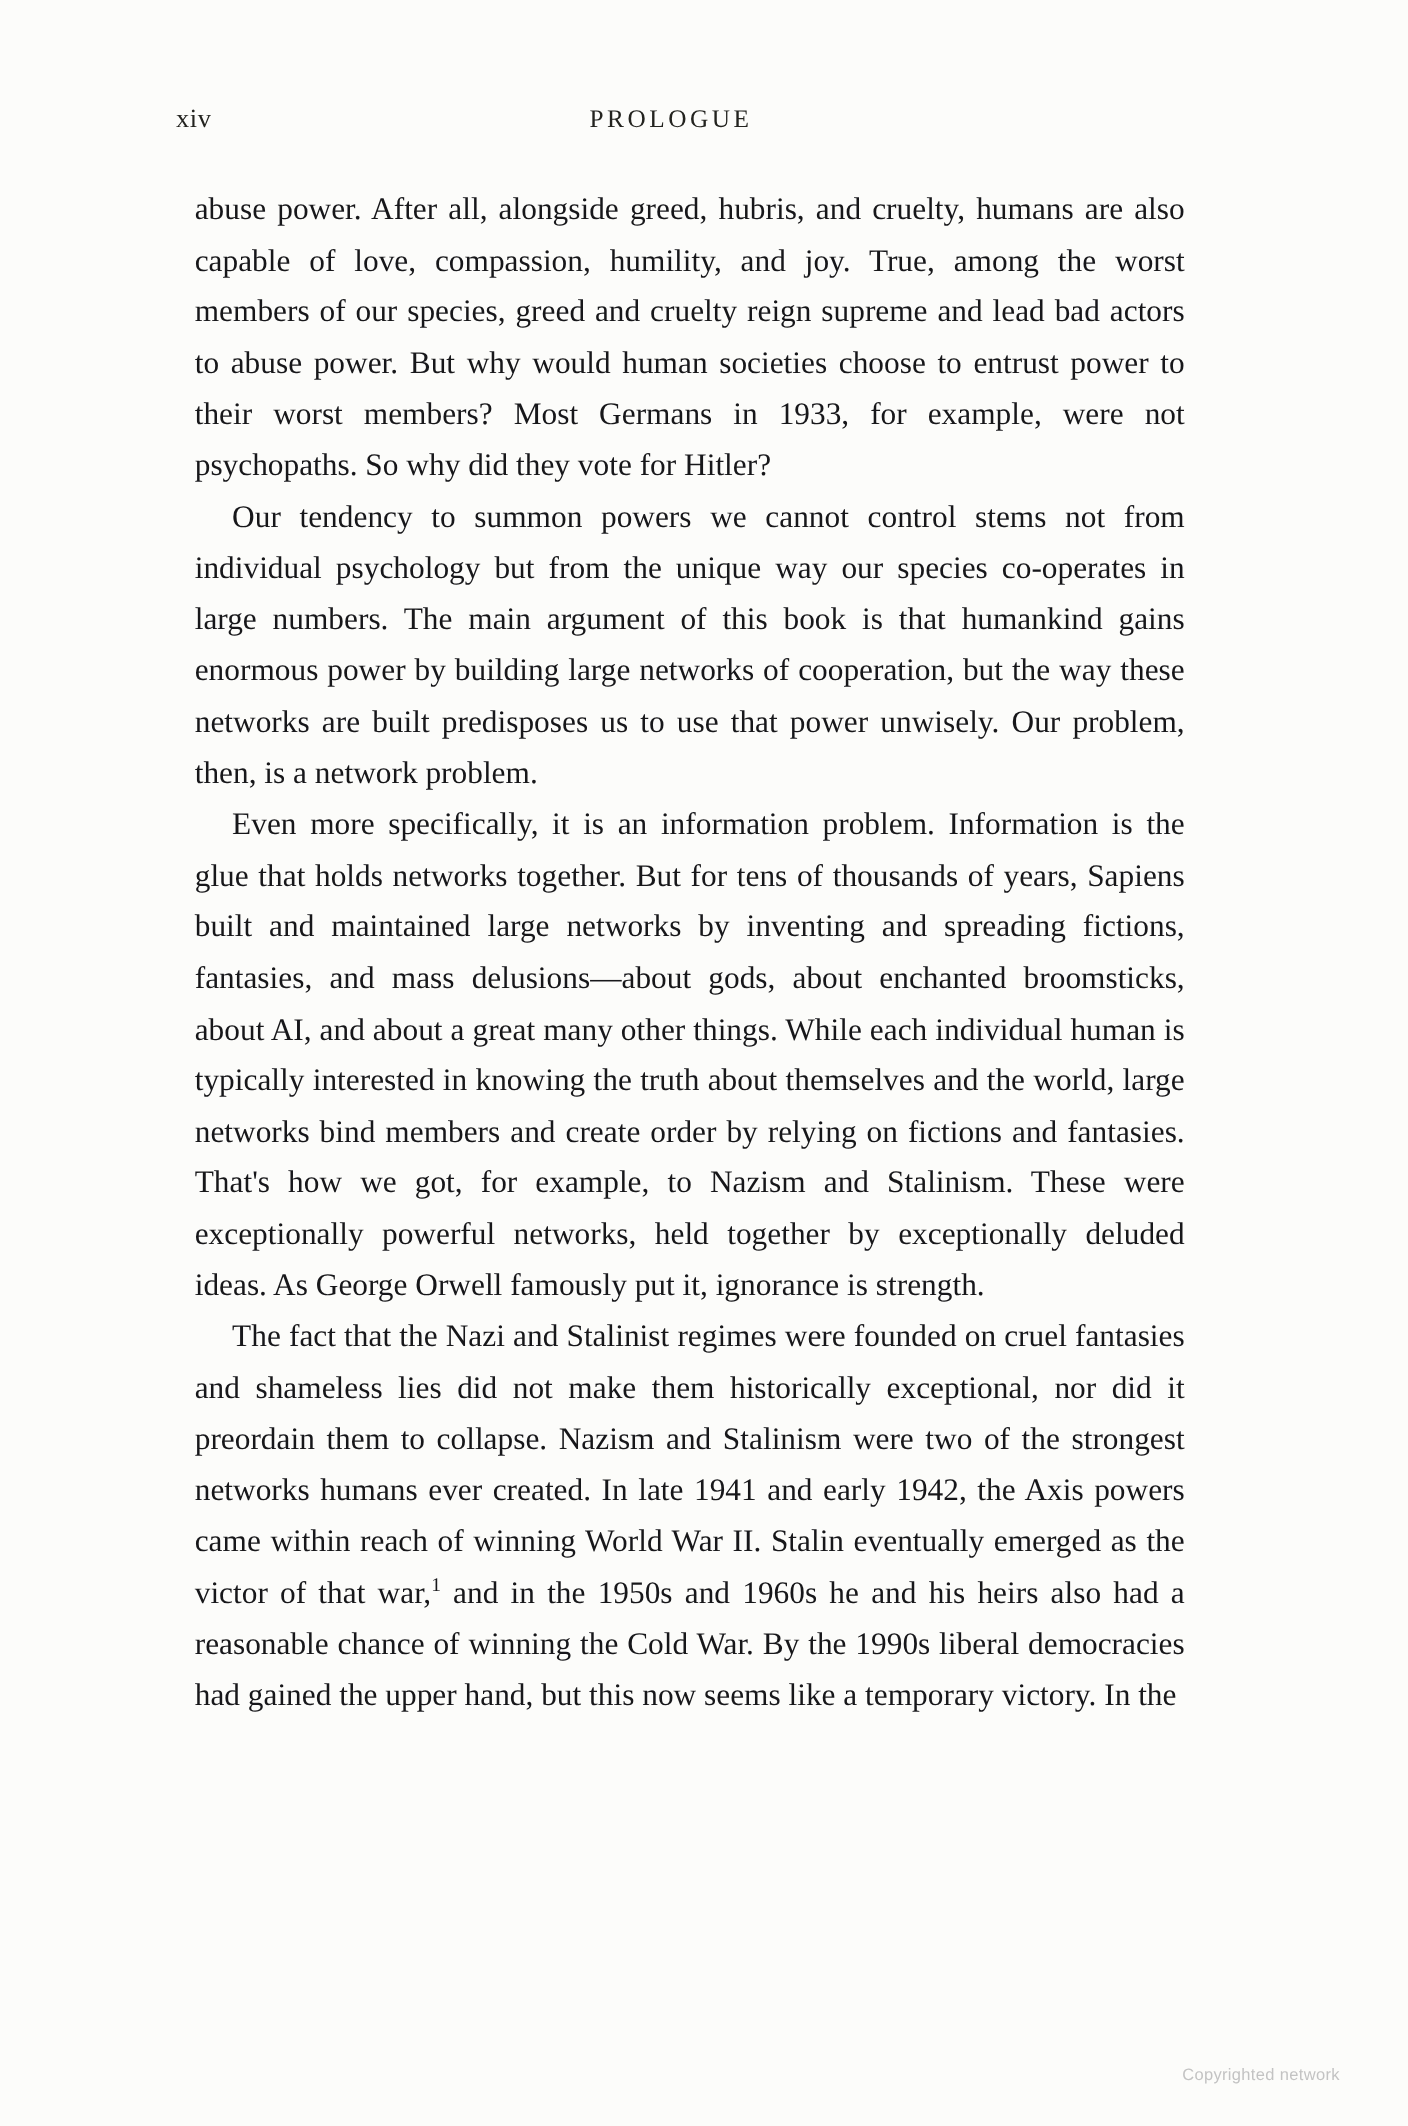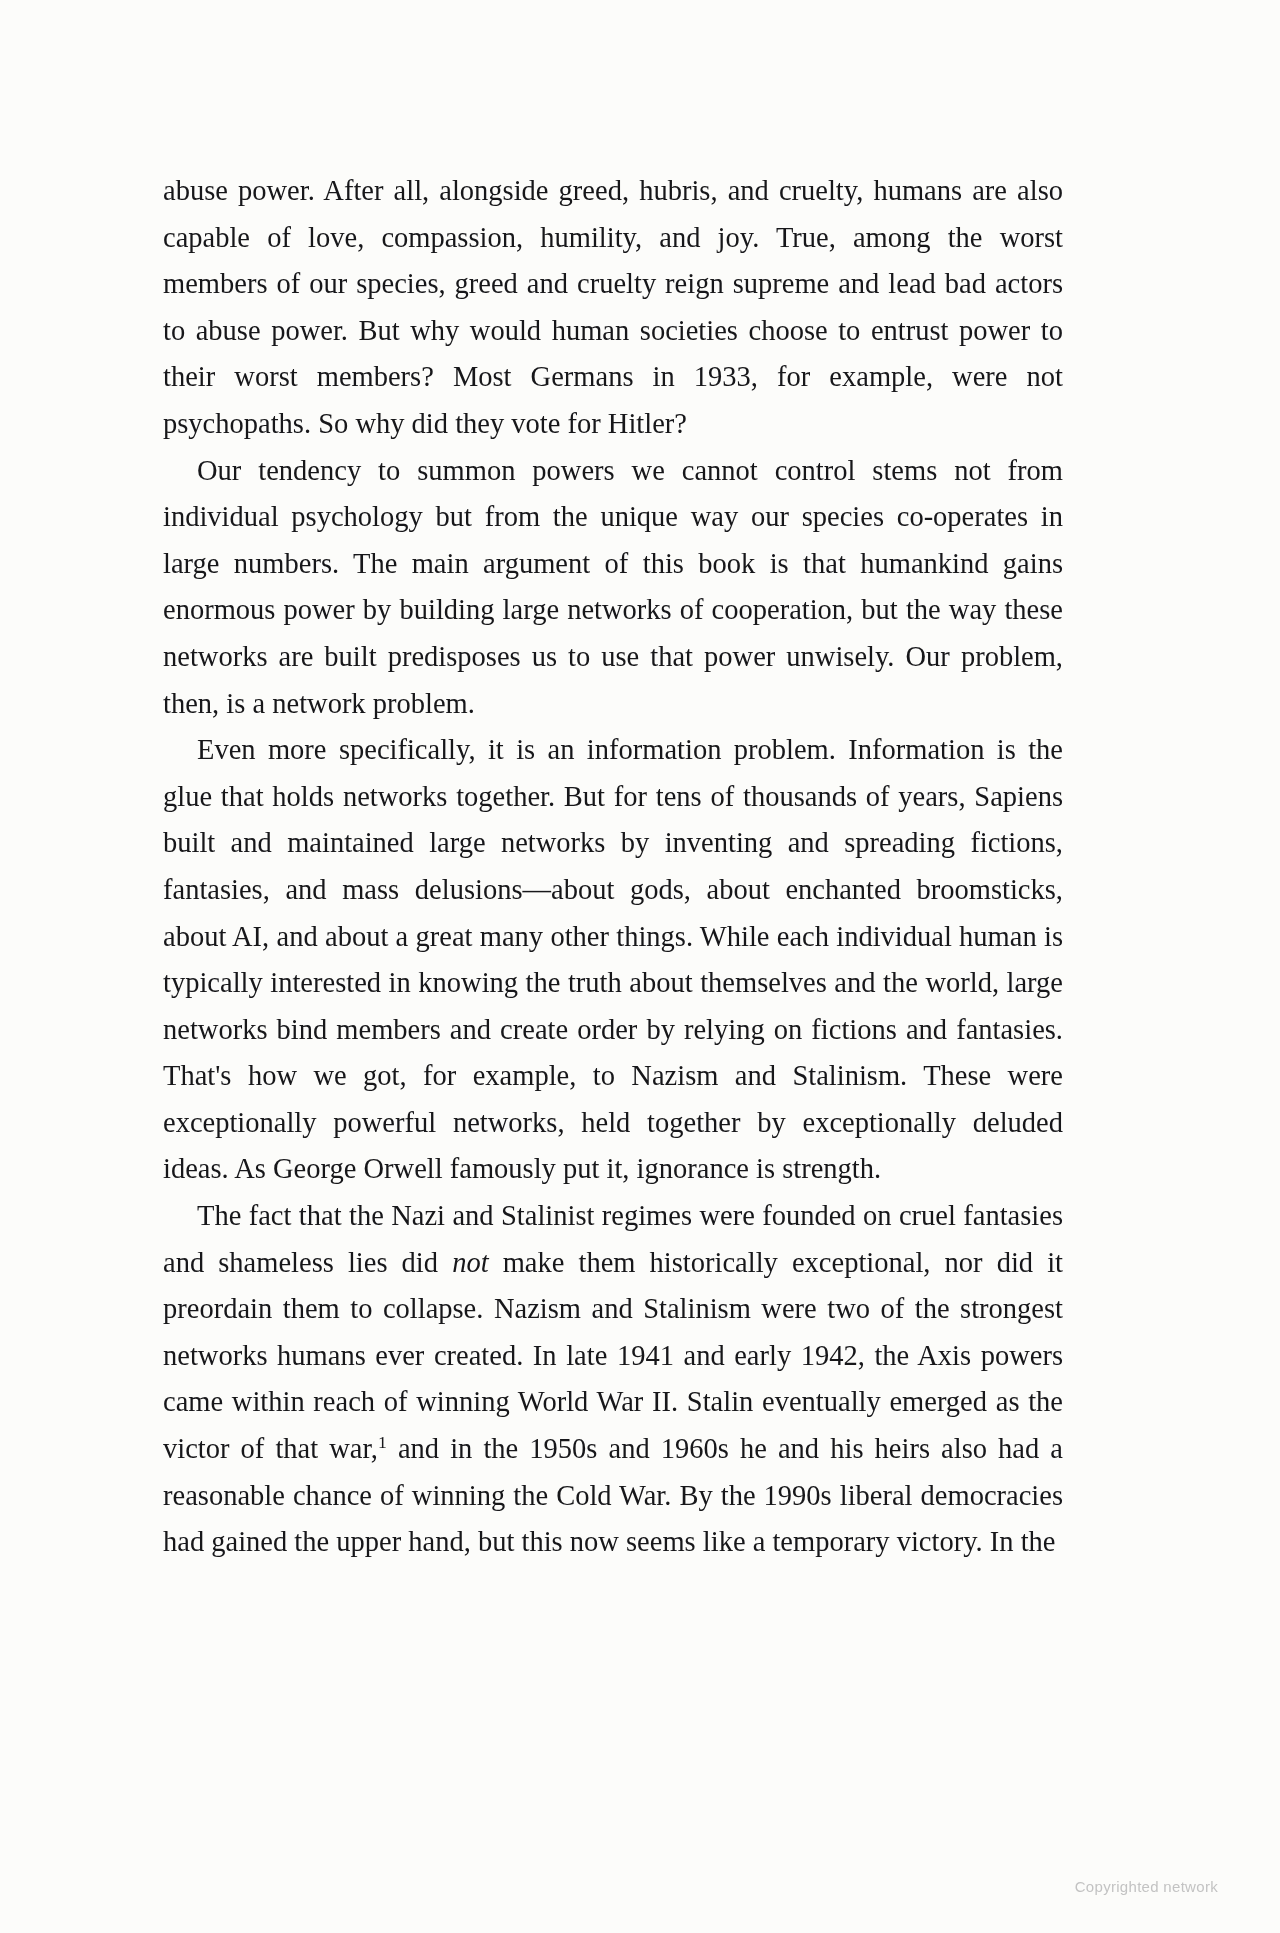--- a/index.html
+++ b/index.html
@@ -43,36 +43,35 @@
     left: 0;
     top: 0;
     width: 900px;
     text-align: center;
     font-size: 23px;
     letter-spacing: 3.2px;
     color: #23231f;
   }
   .body-text {
     position: absolute;
-    left: 163px;
+    left: 177px;
     top: 168px;
     width: 900px;
     font-size: 28.5px;
     line-height: 46.6px;
     text-align: justify;
     color: #17171a;
   }
   .body-text p {
     margin: 0;
   }
   .body-text p.indent {
     text-indent: 34px;
   }
   .ital {
-    font-style: italic;
   }
   sup {
     font-size: 0.62em;
     vertical-align: super;
     line-height: 0;
   }
   .copyright-note {
     position: absolute;
     right: 62px;
     bottom: 38px;
@@ -80,20 +79,24 @@
     font-size: 15px;
     color: #c3c3c3;
     letter-spacing: 0.3px;
   }
 </style>
 </head>
 <body>
 
 <div class="page">
 
+  <div class="header">
+    <div class="folio">xiv</div>
+    <div class="running-head">PROLOGUE</div>
+  </div>
 
   <div class="body-text" id="body-text">
       <p><span>abuse power. After all, alongside greed, hubris, and cruelty, humans are also capable of love, compassion, humility, and joy. True, among the worst members of our species, greed and cruelty reign supreme and lead bad actors to abuse power. But why would human societies choose to entrust power to their worst members? Most Germans in 1933, for example, were not psychopaths. So why did they vote for Hitler?</span></p>
       <p class="indent"><span>Our tendency to summon powers we cannot control stems not from individual psychology but from the unique way our species co-operates in large numbers. The main argument of this book is that humankind gains enormous power by building large networks of cooperation, but the way these networks are built predisposes us to use that power unwisely. Our problem, then, is a network problem.</span></p>
       <p class="indent"><span>Even more specifically, it is an information problem. Information is the glue that holds networks together. But for tens of thousands of years, Sapiens built and maintained large networks by inventing and spreading fictions, fantasies, and mass delusions—about gods, about enchanted broomsticks, about AI, and about a great many other things. While each individual human is typically interested in knowing the truth about themselves and the world, large networks bind members and create order by relying on fictions and fantasies. That's how we got, for example, to Nazism and Stalinism. These were exceptionally powerful networks, held together by exceptionally deluded ideas. As George Orwell famously put it, ignorance is strength.</span></p>
       <p class="indent"><span>The fact that the Nazi and Stalinist regimes were founded on cruel fantasies and shameless lies did </span><span class="ital">not</span><span> make them historically exceptional, nor did it preordain them to collapse. Nazism and Stalinism were two of the strongest networks humans ever created. In late 1941 and early 1942, the Axis powers came within reach of winning World War II. Stalin eventually emerged as the victor of that war,</span><sup>1</sup><span> and in the 1950s and 1960s he and his heirs also had a reasonable chance of winning the Cold War. By the 1990s liberal democracies had gained the upper hand, but this now seems like a temporary victory. In the</span></p>
     </div>
 
   <div class="copyright-note">Copyrighted network</div>
 

